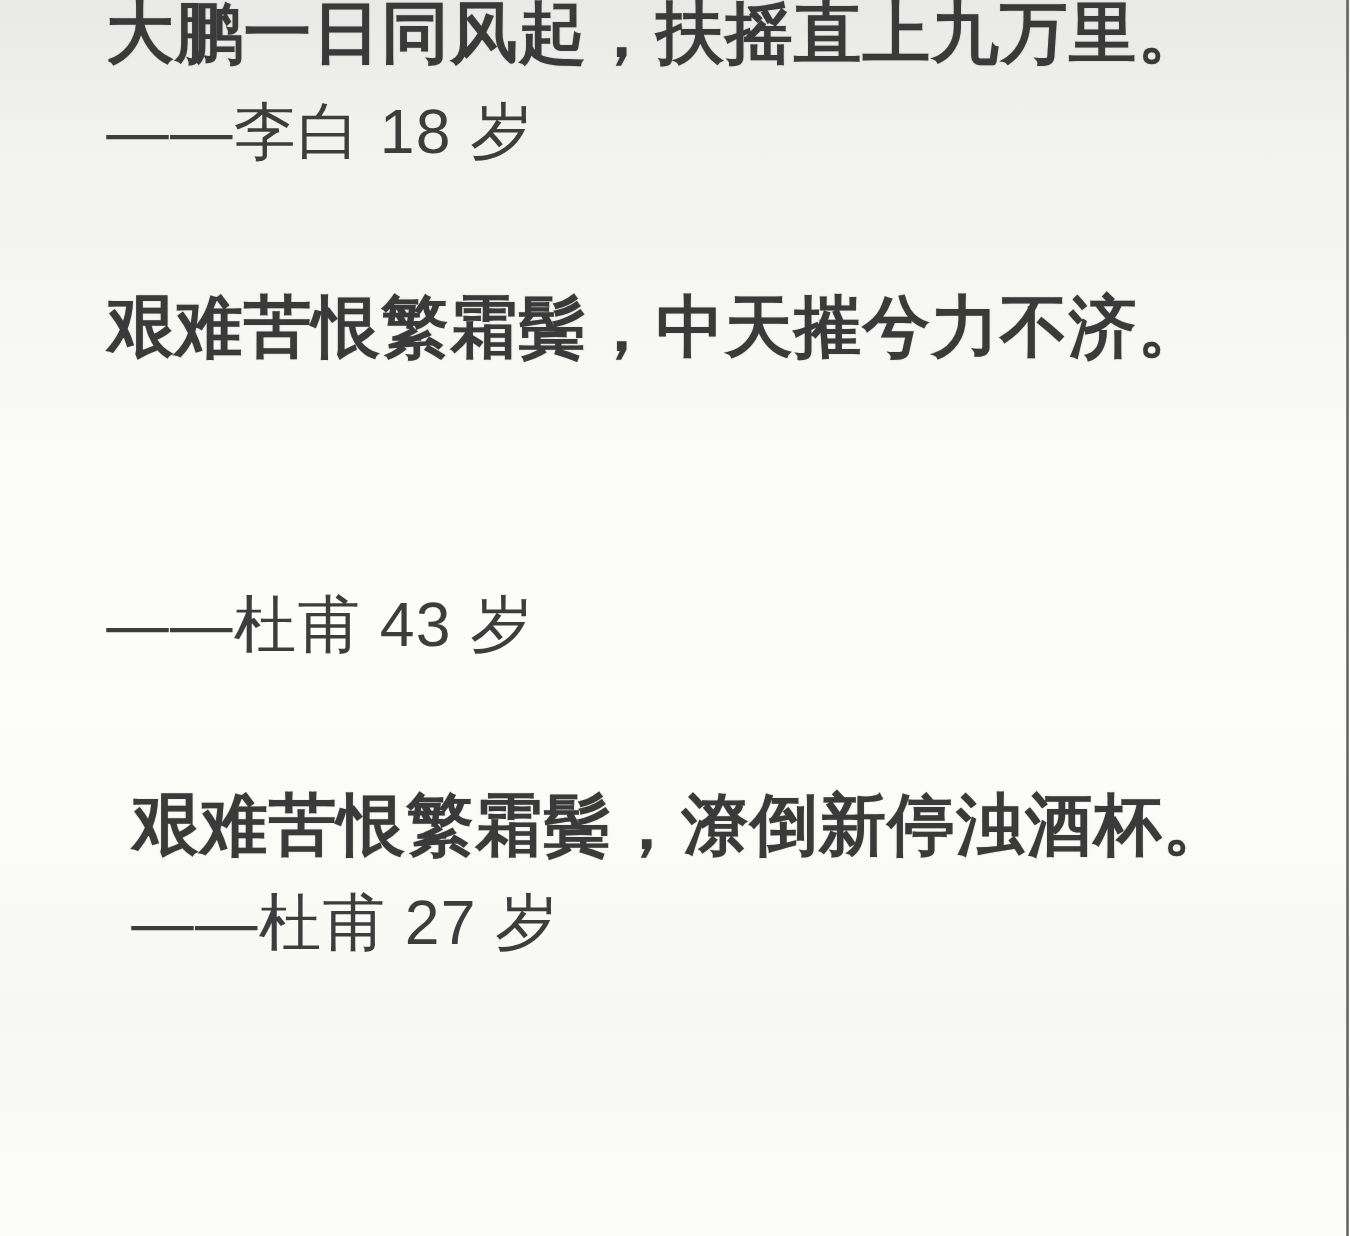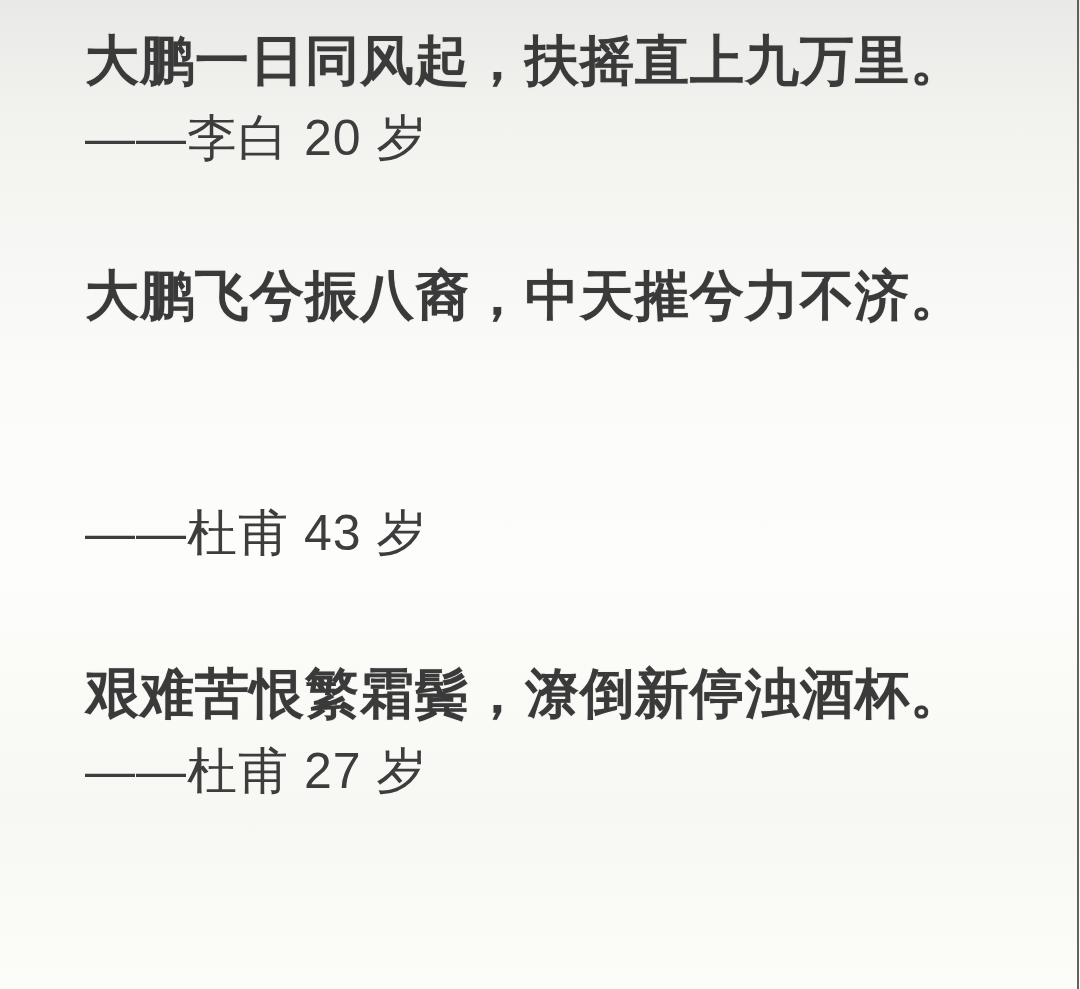--- a/index.html
+++ b/index.html
@@ -45,39 +45,39 @@
   }
   .quote-block .attribution {
     margin-top: 26px;
     font-size: 50px;
     line-height: 1.0;
     font-weight: 500;
     letter-spacing: 1px;
     white-space: nowrap;
     color: #3d3d3d;
   }
-  .block-1 { padding-top: 33px; }
+  .block-1 { }
   .block-2 { margin-top: 105px; }
   .block-3 { margin-top: 186px; }
-  .block-4 { margin-top: 108px; }
+  .block-4 { margin-top: 108px; margin-left: 20px; }
 </style>
 </head>
 <body>
 
 <div class="canvas">
 
   <div class="quotes">
 
     <div class="quote-block block-1">
       <div class="quote-text">大鹏一日同风起，扶摇直上九万里。</div>
-      <div class="attribution">——李白 20 岁</div>
+      <div class="attribution">——李白 18 岁</div>
     </div>
 
     <div class="quote-block block-2">
-      <div class="quote-text">大鹏飞兮振八裔，中天摧兮力不济。</div>
+      <div class="quote-text">艰难苦恨繁霜鬓，中天摧兮力不济。</div>
     </div>
 
     <div class="quote-block block-3">
       <div class="attribution">——杜甫 43 岁</div>
     </div>
 
     <div class="quote-block block-4">
       <div class="quote-text">艰难苦恨繁霜鬓，潦倒新停浊酒杯。</div>
       <div class="attribution">——杜甫 27 岁</div>
     </div>

